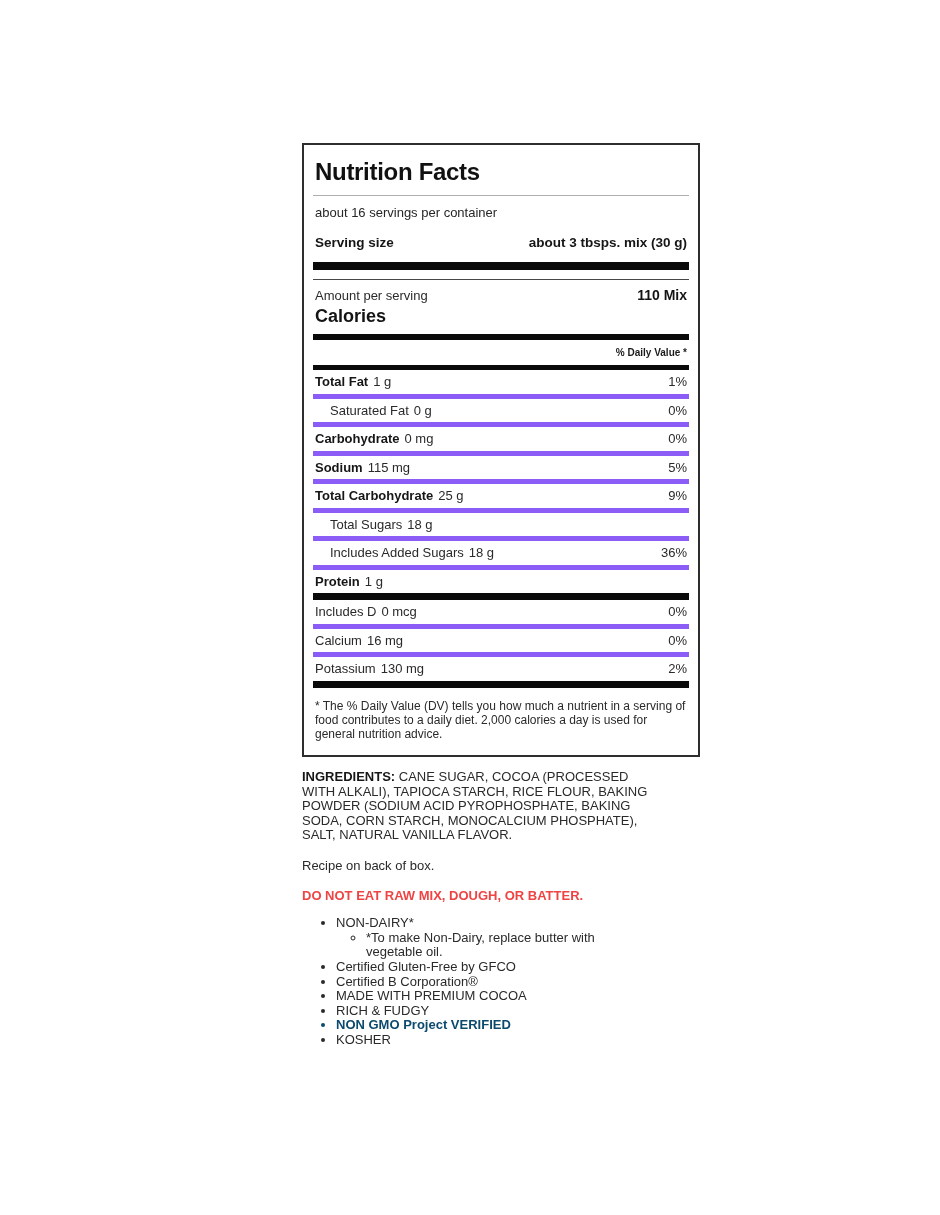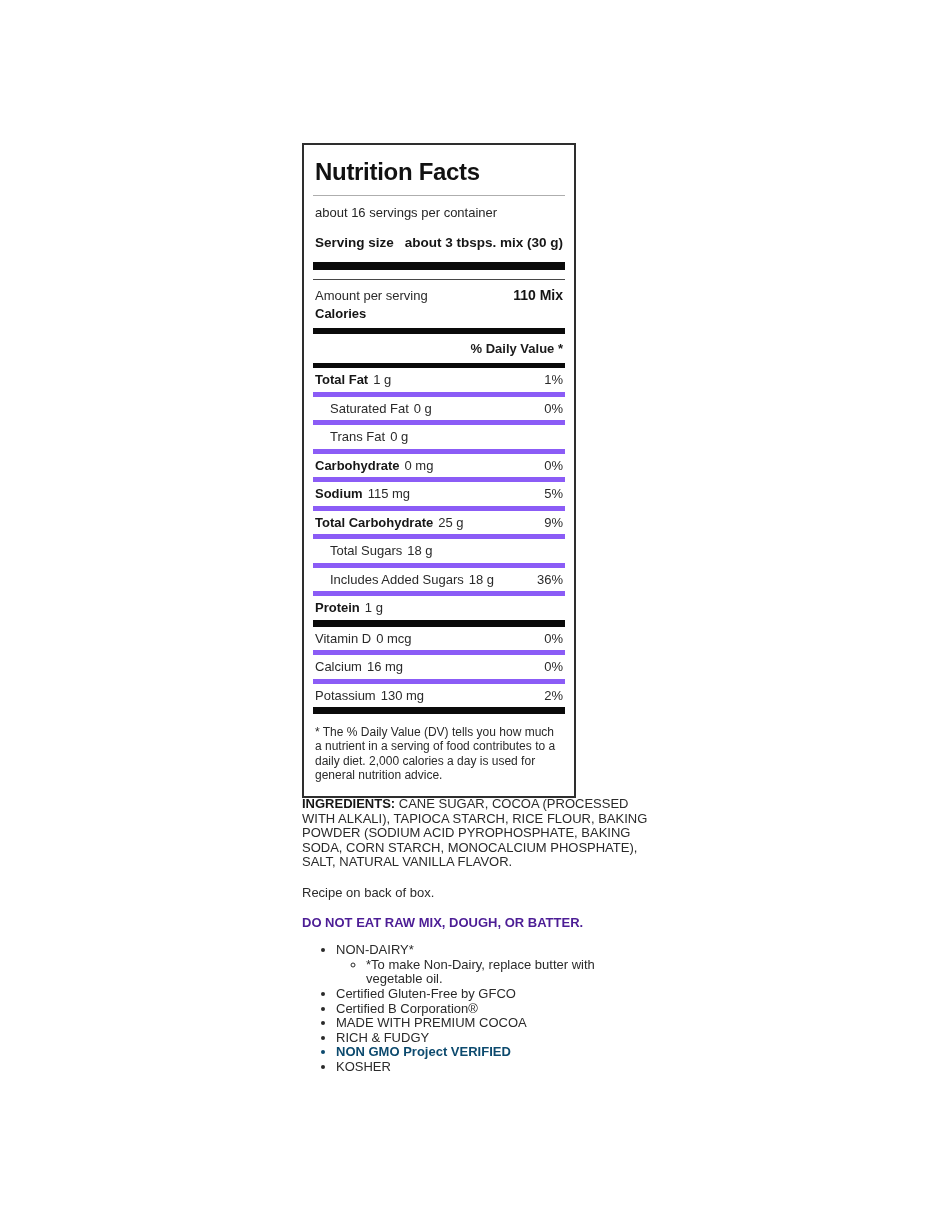--- a/index.html
+++ b/index.html
@@ -2,65 +2,65 @@
 <html><head>
 <meta charset="utf-8">
 <style>
   html,body { margin:0; padding:0; }
   body {
     width:940px; height:1215px; background:#ffffff; position:relative;
     font-family:"Liberation Sans", sans-serif; color:#1f1f1f;
     -webkit-font-smoothing:antialiased;
   }
   .nf-box {
-    position:absolute; left:302px; top:143px; width:274px;
+    position:absolute; left:302px; top:143px; width:398px;
     box-sizing:border-box; border:2px solid #2e2e2e; background:#fff;
     padding:4px 9px 0 9px;
   }
   .nf-title {
     font-size:24px; font-weight:bold; color:#111; letter-spacing:-0.3px;
     padding:10px 0 10px 2px; line-height:26px;
   }
   .title-rule { border-top:1px solid #aeaeae; }
   .nf-servings { font-size:13px; padding:9px 0 13px 2px; color:#262626; }
   .row-flex { display:flex; justify-content:space-between; align-items:baseline; }
   .serving-row { font-size:13.5px; font-weight:bold; padding:2px 2px 12px 2px; color:#161616; }
   .bar { background:#0a0a0a; }
   .bar-8 { height:8px; }
   .bar-7 { height:7px; }
   .bar-6 { height:6px; }
   .bar-5 { height:5px; }
   .post-bar-line { border-top:1px solid #474747; margin-top:9px; }
   .amount-block { padding:7px 2px 7px 2px; }
   .amount-row { font-size:13px; color:#2a2a2a; }
   .cal-value { font-weight:bold; font-size:14px; color:#141414; }
-  .calories-label { font-weight:bold; font-size:13px; color:#141414; margin-top:3px; }
-  .dv-header { text-align:right; font-weight:bold; font-size:13px; padding:7px 2px; color:#1b1b1b; }
+  .calories-label { font-weight:bold; font-size:18px; color:#141414; margin-top:3px; }
+  .dv-header { text-align:right; font-weight:bold; font-size:10px; padding:7px 2px; color:#1b1b1b; }
   .n-row {
     display:flex; justify-content:space-between; align-items:center;
     min-height:23.5px; font-size:13px; border-top:5px solid #8b5cf6;
     padding:0 2px; color:#2a2a2a;
   }
   .n-row.first { border-top:none; }
   .n-name.b { font-weight:bold; color:#161616; }
   .n-amt { margin-left:5px; }
   .ind1 { padding-left:15px; }
   .footnote {
     font-size:12px; line-height:14.3px; color:#2a2a2a;
     padding:11px 2px 14px 2px;
   }
   .below-box {
-    position:absolute; left:302px; top:797px; width:348px;
+    position:absolute; left:302px; top:770px; width:348px;
     font-size:13px; line-height:14.6px; color:#2a2a2a;
   }
   .below-box p { margin:0; }
   .ing-para { margin-bottom:16px !important; }
   .ing-label { font-weight:bold; color:#161616; }
   .recipe-para { margin-bottom:15px !important; }
-  .warning-para { font-weight:bold; color:#4c1d95; margin-bottom:13px !important; }
+  .warning-para { font-weight:bold; color:#ef4444; margin-bottom:13px !important; }
   ul.feature-list { margin:0; padding-left:34px; list-style:disc; }
   ul.feature-list li { margin:0; padding:0; }
   ul.sub-list { margin:0; padding-left:30px; list-style:circle; }
   .bold-item { font-weight:bold; color:#0c4a6e; }
 </style>
 </head>
 <body>
 
 <div class="nf-box">
   <div class="nf-title">Nutrition Facts</div>
@@ -89,24 +89,20 @@
 
   <div class="n-row first">
     <span><span class="n-name b">Total Fat</span><span class="n-amt">1 g</span></span>
     <span>1%</span>
   </div>
   <div class="n-row">
     <span class="ind1"><span class="n-name">Saturated Fat</span><span class="n-amt">0 g</span></span>
     <span>0%</span>
   </div>
   <div class="n-row">
-    <span class="ind1"><span class="n-name">Trans Fat</span><span class="n-amt">0 g</span></span>
-    <span></span>
-  </div>
-  <div class="n-row">
     <span><span class="n-name b">Carbohydrate</span><span class="n-amt">0 mg</span></span>
     <span>0%</span>
   </div>
   <div class="n-row">
     <span><span class="n-name b">Sodium</span><span class="n-amt">115 mg</span></span>
     <span>5%</span>
   </div>
   <div class="n-row">
     <span><span class="n-name b">Total Carbohydrate</span><span class="n-amt">25 g</span></span>
     <span>9%</span>
@@ -120,21 +116,21 @@
     <span>36%</span>
   </div>
   <div class="n-row">
     <span><span class="n-name b">Protein</span><span class="n-amt">1 g</span></span>
     <span></span>
   </div>
 
   <div class="bar bar-7"></div>
 
   <div class="n-row first">
-    <span><span class="n-name">Vitamin D</span><span class="n-amt">0 mcg</span></span>
+    <span><span class="n-name">Includes D</span><span class="n-amt">0 mcg</span></span>
     <span>0%</span>
   </div>
   <div class="n-row">
     <span><span class="n-name">Calcium</span><span class="n-amt">16 mg</span></span>
     <span>0%</span>
   </div>
   <div class="n-row">
     <span><span class="n-name">Potassium</span><span class="n-amt">130 mg</span></span>
     <span>2%</span>
   </div>

